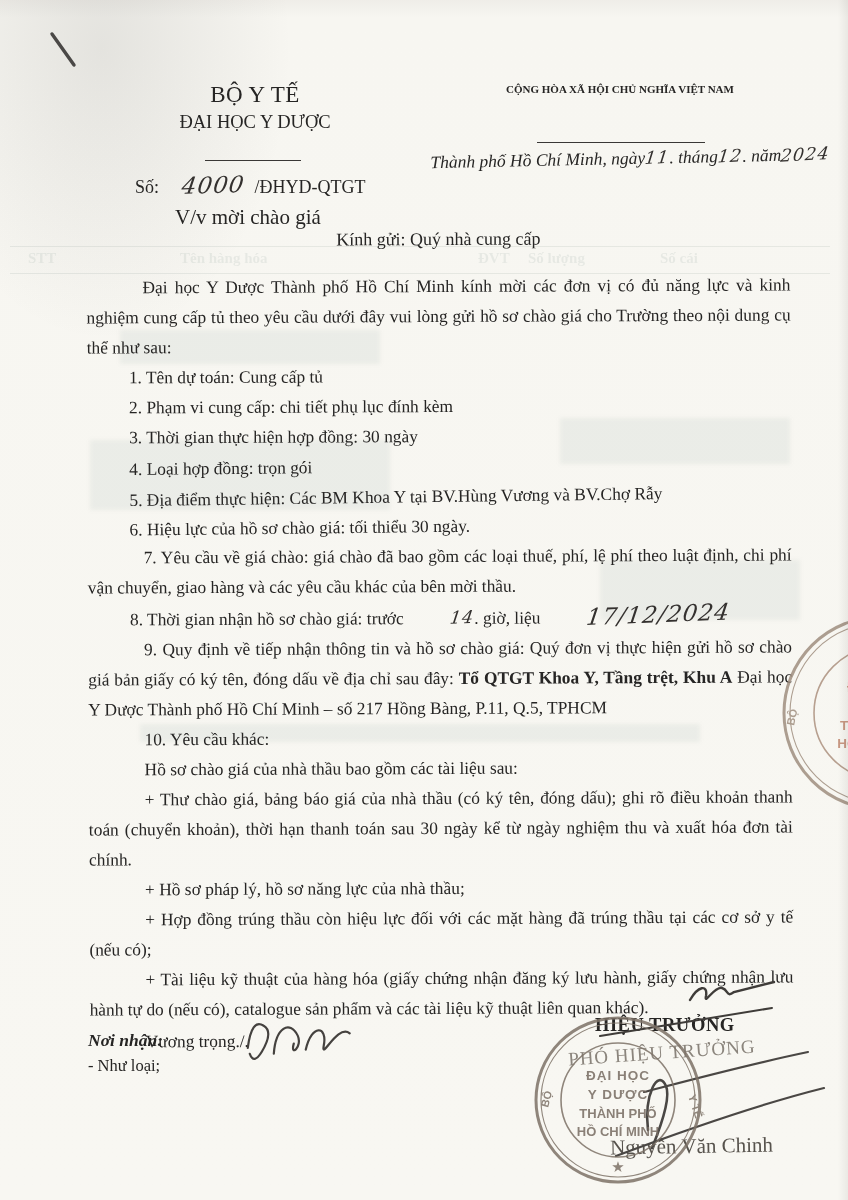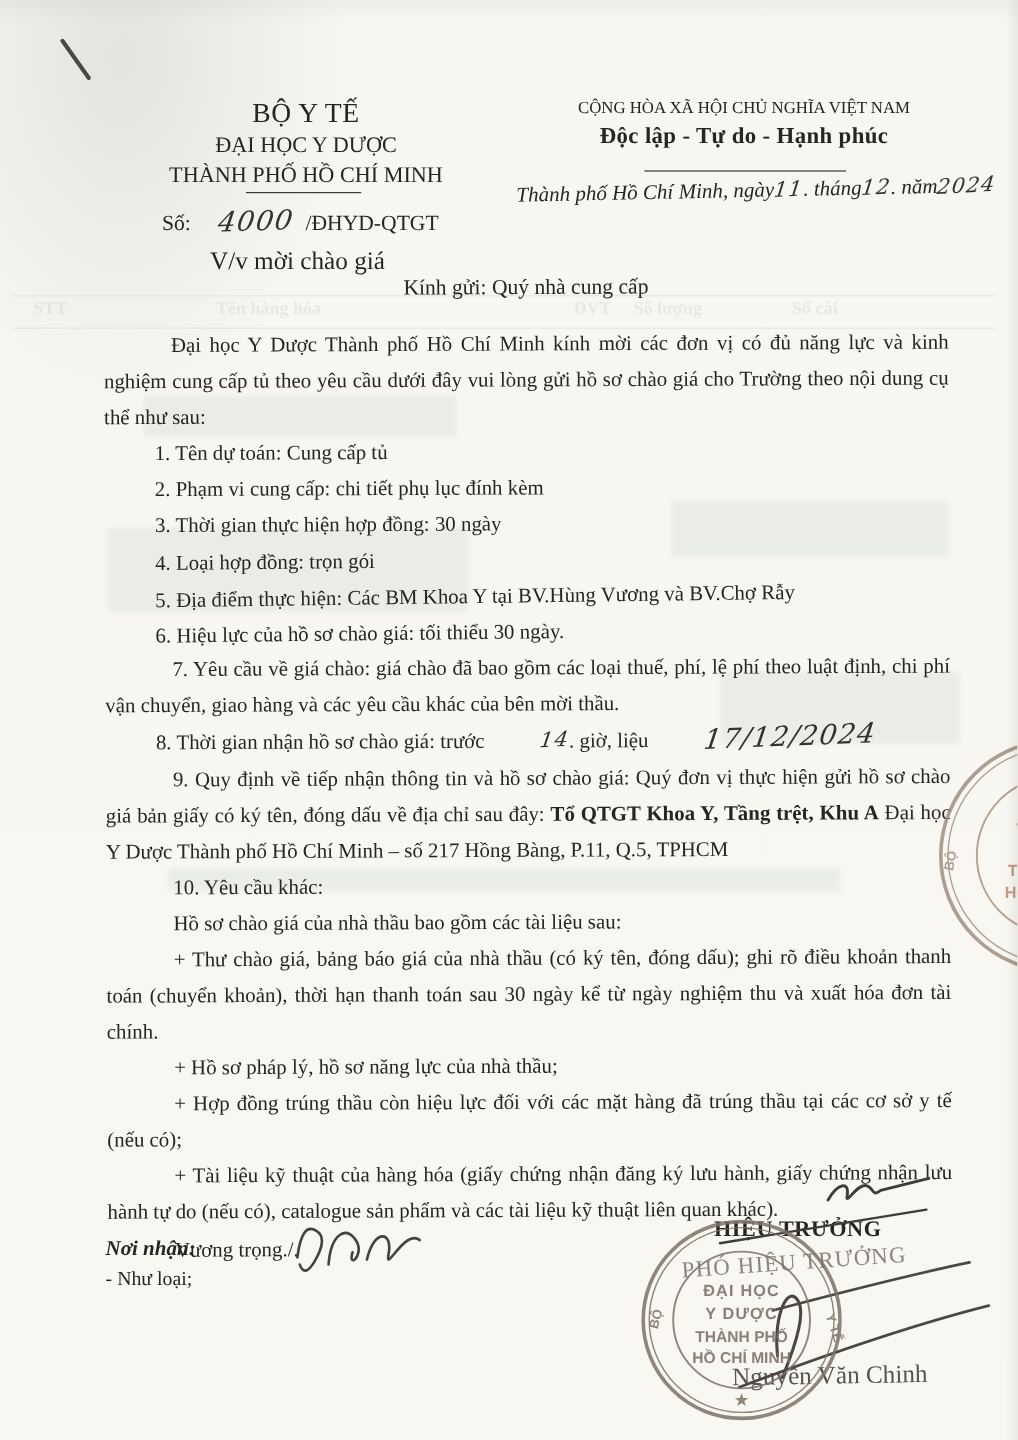--- a/index.html
+++ b/index.html
@@ -20,21 +20,21 @@
     pointer-events:none;
   }
   
   .hdr-left{position:absolute;left:110px;top:80px;width:290px;text-align:center;line-height:1.32;}
   .hdr-left .l1{font-size:23px;letter-spacing:.5px;}
   .hdr-left .l2,.hdr-left .l3{font-weight:normal;font-size:18.5px;}
   .hdr-rule-left{position:absolute;left:205px;top:160px;width:96px;border-top:1.6px solid #3a3836;}
   .so-line{position:absolute;left:135px;top:172px;font-size:18px;white-space:nowrap;}
   .subject{position:absolute;left:175px;top:205px;font-size:21px;}
   .hdr-right{position:absolute;left:415px;top:82px;width:410px;text-align:center;line-height:1.35;}
-  .hdr-right .l1{font-weight:normal;font-size:14px;}
+  .hdr-right .l1{font-weight:bold;font-size:11px;}
   .hdr-right .l2{font-weight:bold;font-size:19px;letter-spacing:.3px;}
   .hdr-rule-right{position:absolute;left:537px;top:142px;width:168px;border-top:1.6px solid #3a3836;}
   .date-line{position:absolute;left:425px;top:148px;width:410px;text-align:center;
     font-style:italic;font-size:17.5px;transform:rotate(-1.2deg);white-space:nowrap;}
   .hand{font-family:"DejaVu Serif",serif;font-style:italic;display:inline-block;
     transform:skewX(-10deg) rotate(-2deg);color:#34312f;letter-spacing:1px;}
   .hand-big{font-size:23px;}
   
   .content{position:absolute;left:88px;top:224px;width:704px;font-size:17.4px;line-height:30px;
     transform:rotate(-0.25deg);}
@@ -79,33 +79,31 @@
   <div class="ghost" style="left:660px;top:250px;">Số cái</div>
   <div class="ghostbar" style="left:120px;top:330px;width:260px;height:34px;"></div>
   <div class="ghostbar" style="left:560px;top:418px;width:230px;height:46px;"></div>
   <div class="ghostbar" style="left:90px;top:440px;width:300px;height:70px;"></div>
   <div class="ghostbar" style="left:600px;top:560px;width:200px;height:60px;"></div>
   <div class="ghostbar" style="left:140px;top:724px;width:560px;height:18px;"></div>
 
   <div class="hdr-left">
     <div class="l1">BỘ Y TẾ</div>
     <div class="l2">ĐẠI HỌC Y DƯỢC</div>
-    <div class="l3">THÀNH PHỐ HỒ CHÍ MINH</div>
   </div>
   <div class="hdr-rule-left"></div>
   <div class="so-line">
     <span>Số:</span>
     <span class="hand hand-big" style="margin:0 6px 0 18px;">4000</span>
     <span>/ĐHYD-QTGT</span>
   </div>
   <div class="subject">V/v mời chào giá</div>
 
   <div class="hdr-right">
     <div class="l1">CỘNG HÒA XÃ HỘI CHỦ NGHĨA VIỆT NAM</div>
-    <div class="l2">Độc lập - Tự do - Hạnh phúc</div>
   </div>
   <div class="hdr-rule-right"></div>
   <div class="date-line">
     <span>Thành phố Hồ Chí Minh, ngày</span><span class="hand">11</span><span>. tháng</span><span class="hand">12</span><span>. năm</span><span class="hand">2024</span>
   </div>
 
   <div class="content">
     <div class="salute">Kính gửi: Quý nhà cung cấp</div>
     <p class="ind">Đại học Y Dược Thành phố Hồ Chí Minh kính mời các đơn vị có đủ năng lực và kinh nghiệm cung cấp tủ theo yêu cầu dưới đây vui lòng gửi hồ sơ chào giá cho Trường theo nội dung cụ thể như sau:</p>
     <p class="li">1. Tên dự toán: Cung cấp tủ</p>

